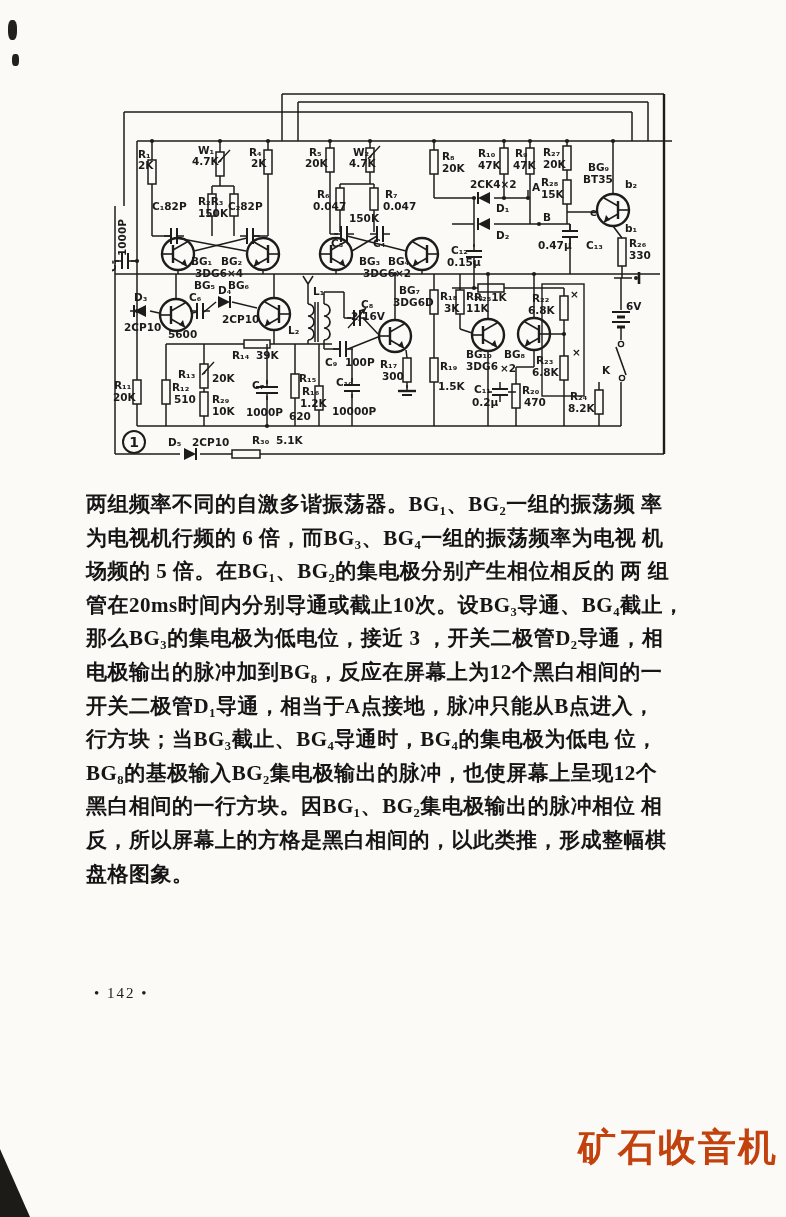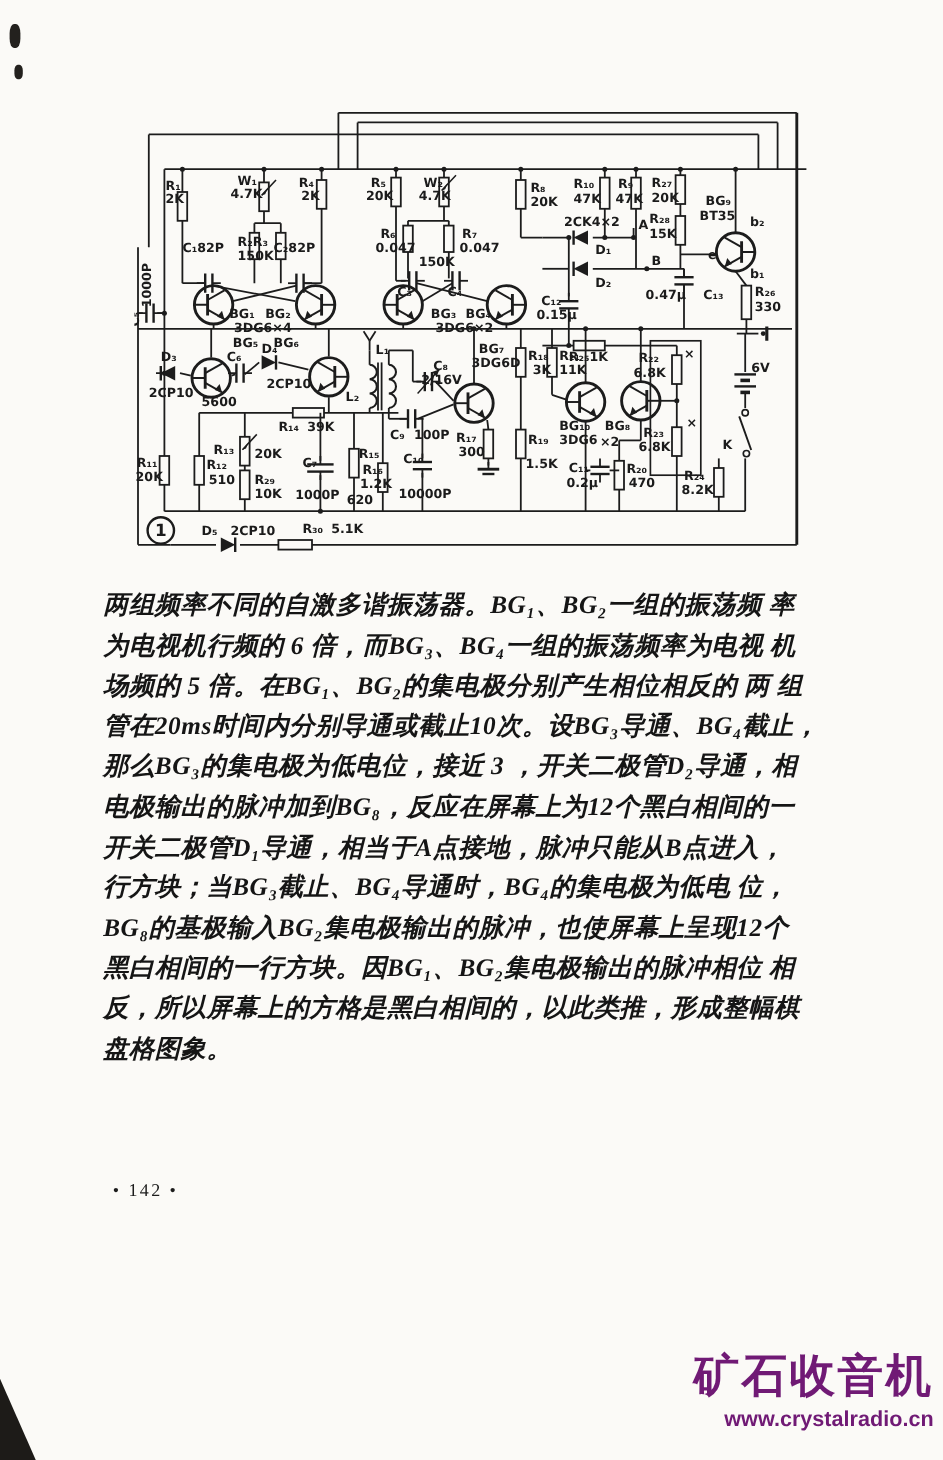--- a/index.html
+++ b/index.html
@@ -7,21 +7,21 @@
     width:786px;height:1217px;position:relative;overflow:hidden;
     background:#fbfaf7;
     font-family:"Liberation Serif","DejaVu Serif",serif;
   }
   #figure-wrap{position:absolute;left:112px;top:86px;width:570px;height:392px;}
   #body-text{
     position:absolute;left:86px;top:488px;width:622px;
     font-size:21px;line-height:33.6px;font-weight:700;color:#151515;
     letter-spacing:0.5px;
   }
-  #body-text .tline{white-space:pre;font-style:italic;}
+  #body-text .tline{white-space:pre;}
   #page-number{
     position:absolute;left:94px;top:985px;font-size:15px;font-weight:400;
     color:#1c1c1c;letter-spacing:2px;
   }
   #watermark{
     position:absolute;left:470px;top:1126px;width:308px;text-align:right;
     font-family:"Liberation Sans","DejaVu Sans",sans-serif;line-height:1.15;
   }
   #watermark .wm-title{font-size:38px;font-weight:800;letter-spacing:2px;}
   #watermark .wm-url{font-size:18px;font-weight:700;margin-top:2px;}
@@ -517,20 +517,19 @@
     <div class="tline">开关二极管D₁导通，相当于A点接地，脉冲只能从B点进入，</div>
     <div class="tline">行方块；当BG₃截止、BG₄导通时，BG₄的集电极为低电 位，</div>
     <div class="tline">BG₈的基极输入BG₂集电极输出的脉冲，也使屏幕上呈现12个</div>
     <div class="tline">黑白相间的一行方块。因BG₁、BG₂集电极输出的脉冲相位 相</div>
     <div class="tline">反，所以屏幕上的方格是黑白相间的，以此类推，形成整幅棋</div>
     <div class="tline">盘格图象。</div>
   </div>
 
 <div id="page-number">• 142 •</div>
 
-<div id="watermark" style="color: #701a75;">
+<div id="watermark" style="color: #c2410c;">
   <div class="wm-title">矿石收音机</div>
-  <div class="wm-url">www.crystalradio.cn</div>
 </div>
 
 <div class="smudge" style="left:8px;top:20px;width:9px;height:20px;"></div>
 <div class="smudge" style="left:12px;top:54px;width:7px;height:12px;"></div>
 <div id="corner-wedge"></div>
 
 </body></html>

